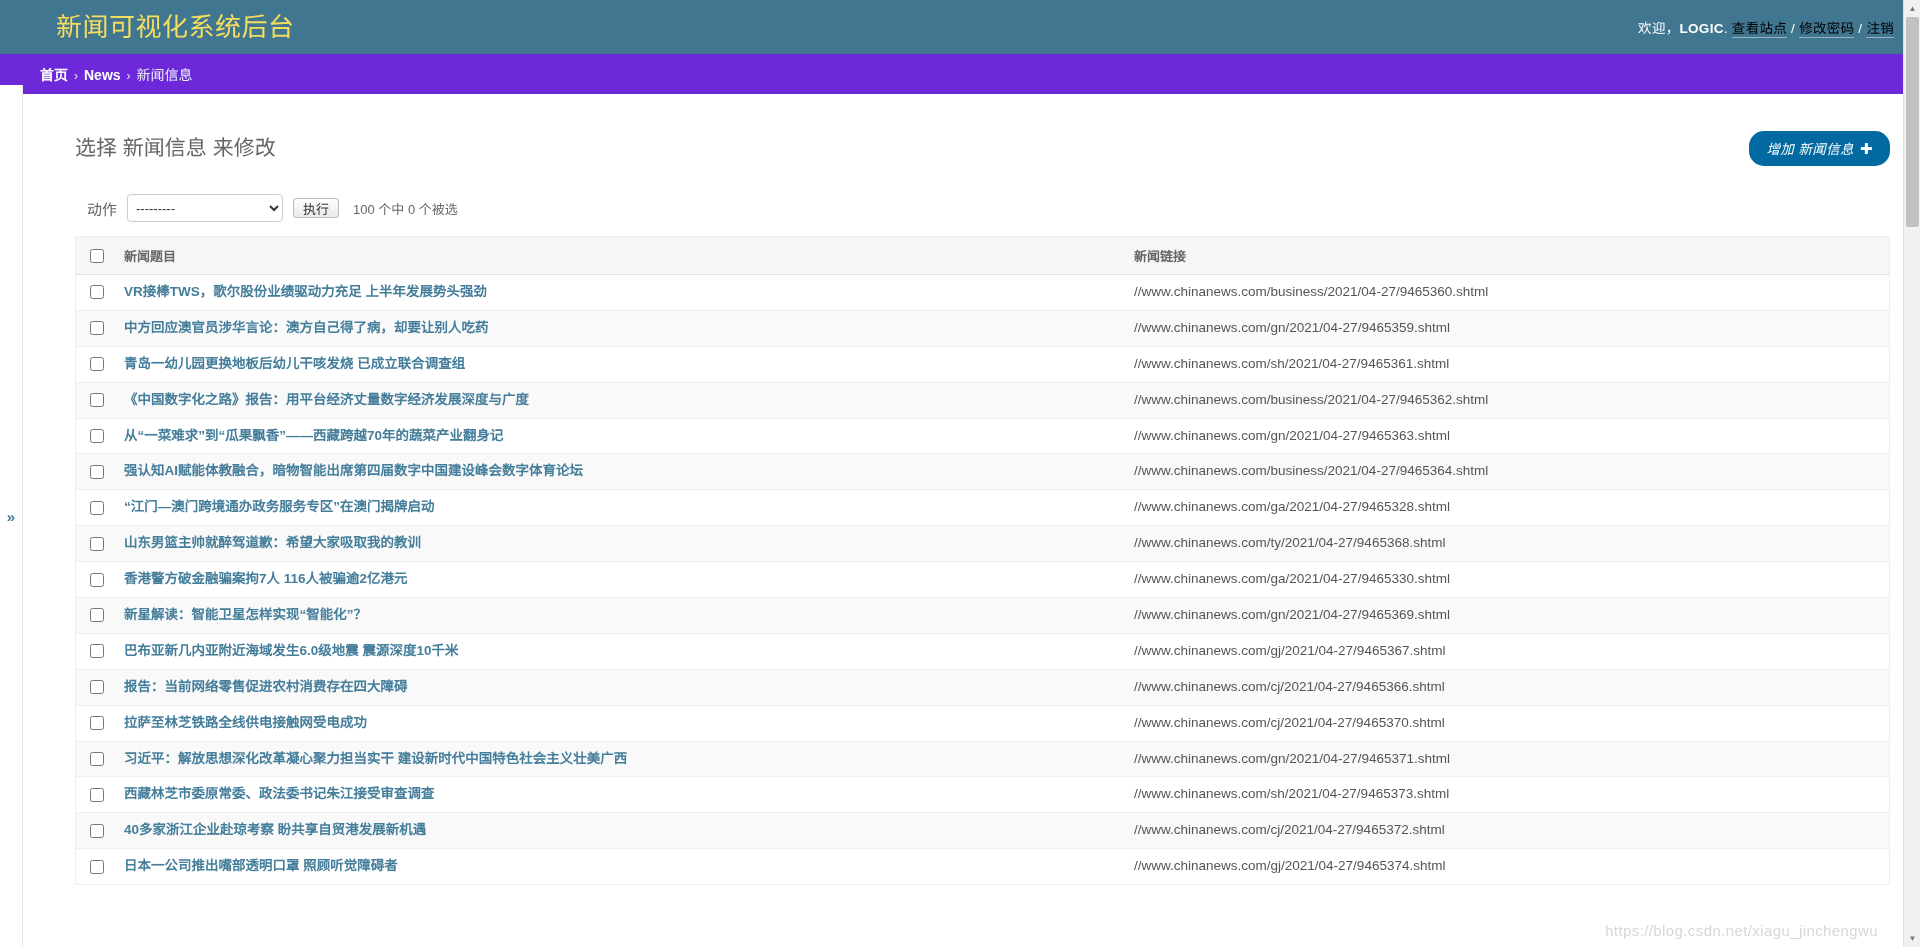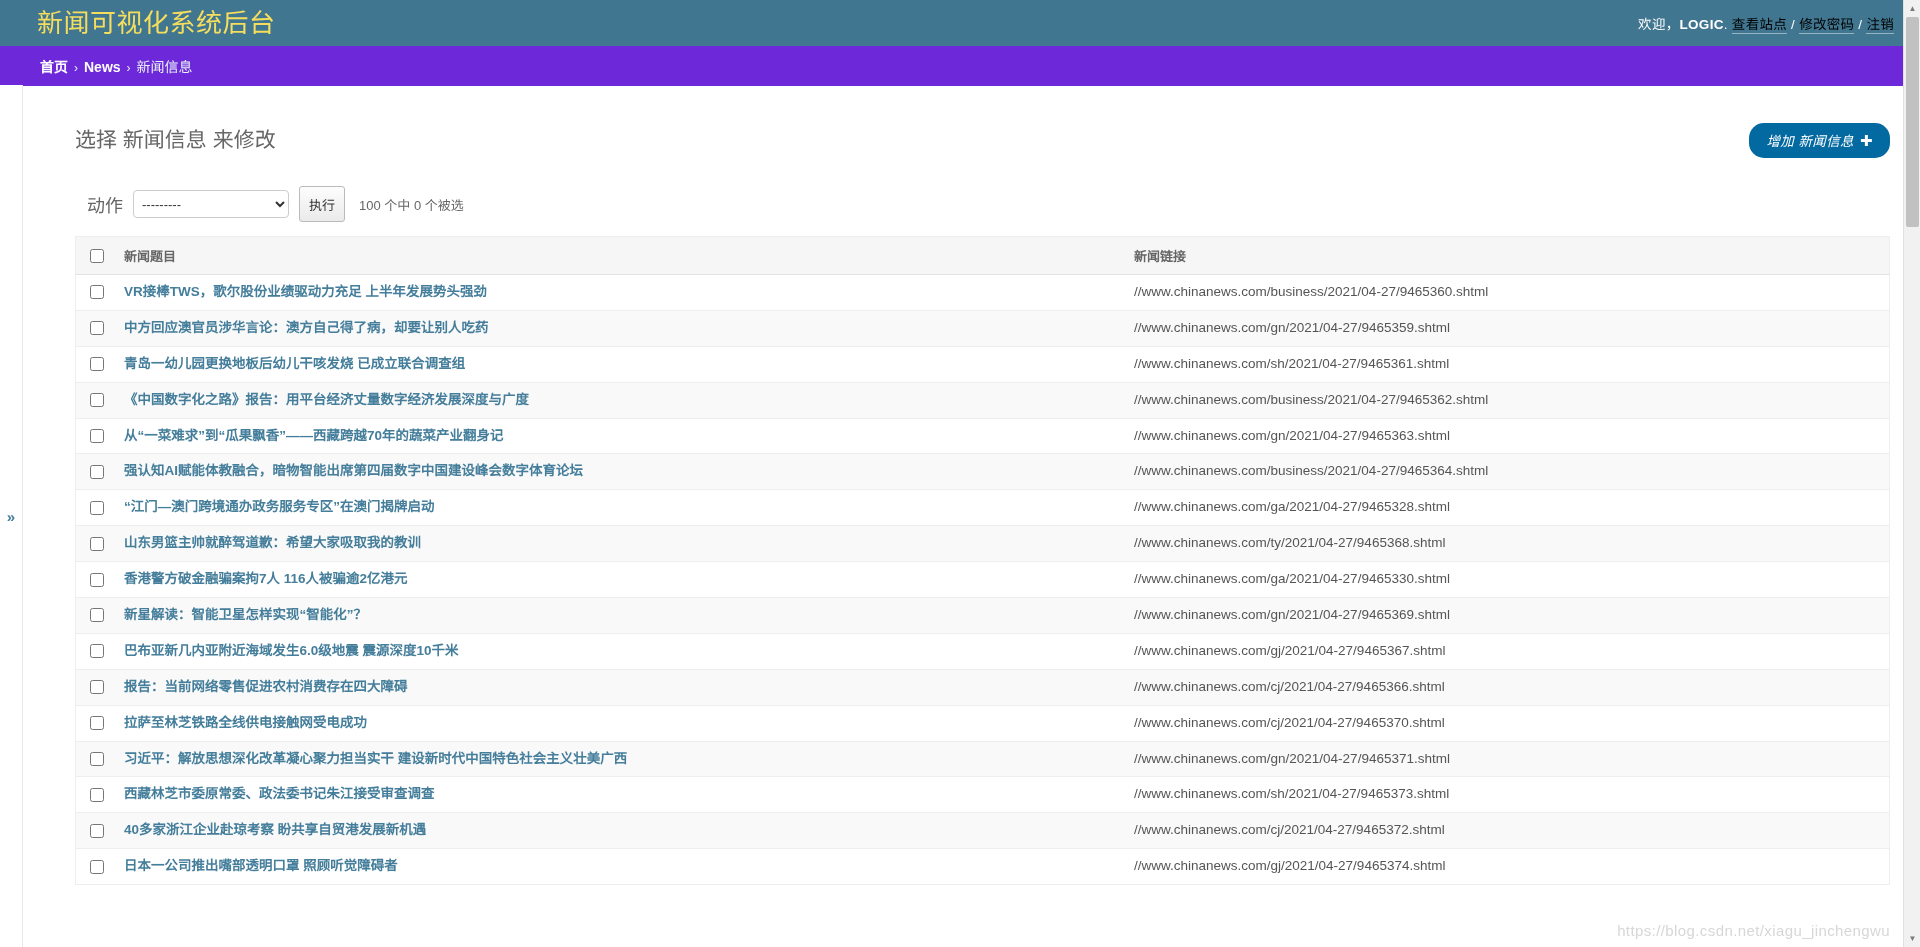--- a/index.html
+++ b/index.html
@@ -10,27 +10,27 @@
     overflow: hidden;
     background: #ffffff;
     font-family: "Liberation Sans", "DejaVu Sans", sans-serif;
     font-size: 14px;
     color: #333;
   }
   #page { position: relative; width: 1920px; height: 947px; overflow: hidden; }
 
   
   #header {
-    height: 46px;
+    height: 54px;
     background: #417690;
     color: #fff;
     display: flex;
     align-items: center;
     justify-content: space-between;
-    padding: 0 26px 0 37px;
+    padding: 0 26px 0 56px;
   }
   #branding h1 {
     margin: 0;
     font-size: 26px;
     font-weight: 400;
     color: #f5dd5d;
     letter-spacing: .5px;
     line-height: 1;
   }
   #user-tools {
@@ -119,35 +119,35 @@
     margin: 28px 0 0 26px;
     background: #fff;
   }
   .actions {
     display: flex;
     align-items: center;
     padding: 0 0 14px 12px;
     font-size: 13px;
     color: #666;
   }
-  .actions label { margin-right: 10px; color: #666; font-size: 18px; }
+  .actions label { margin-right: 10px; color: #666; font-size: 15px; }
   .actions select {
     height: 28px;
     min-width: 156px;
     font-size: 13px;
     font-family: "Liberation Sans", sans-serif;
     border: 1px solid #ccc;
     border-radius: 4px;
     background: #fff;
     color: #333;
     padding: 2px 4px;
   }
   .actions button {
     margin-left: 10px;
-    height: 36px;
+    height: 20px;
     padding: 0 9px;
     font-size: 13px;
     font-family: "Liberation Sans", sans-serif;
     color: #333;
     background: linear-gradient(#fdfdfd, #eaeaea);
     border: 1px solid #bbb;
     border-radius: 3px;
     cursor: pointer;
   }
   .action-counter { margin-left: 14px; color: #666; font-size: 13px; }
@@ -188,21 +188,21 @@
   input[type=checkbox] {
     width: 14px; height: 14px;
     margin: 0;
     vertical-align: middle;
     cursor: pointer;
   }
 
   
   #watermark {
     position: absolute;
-    right: 30px;
+    right: 42px;
     bottom: 8px;
     color: #d7d7d7;
     font-size: 15px;
     letter-spacing: .4px;
     pointer-events: none;
     white-space: nowrap;
   }
 
   
   #scrollbar {

